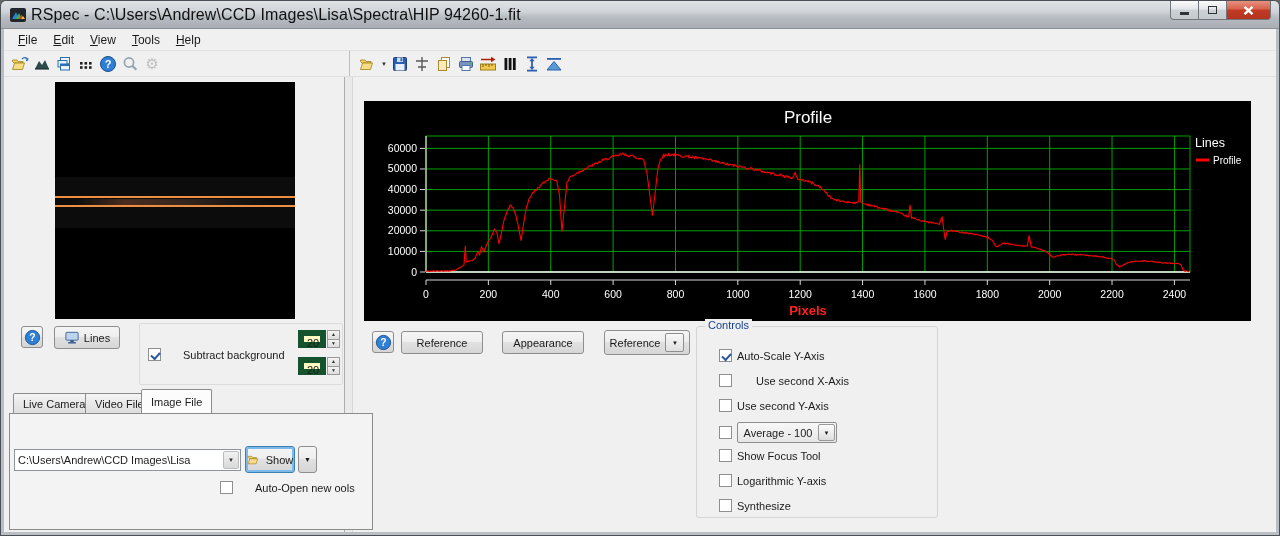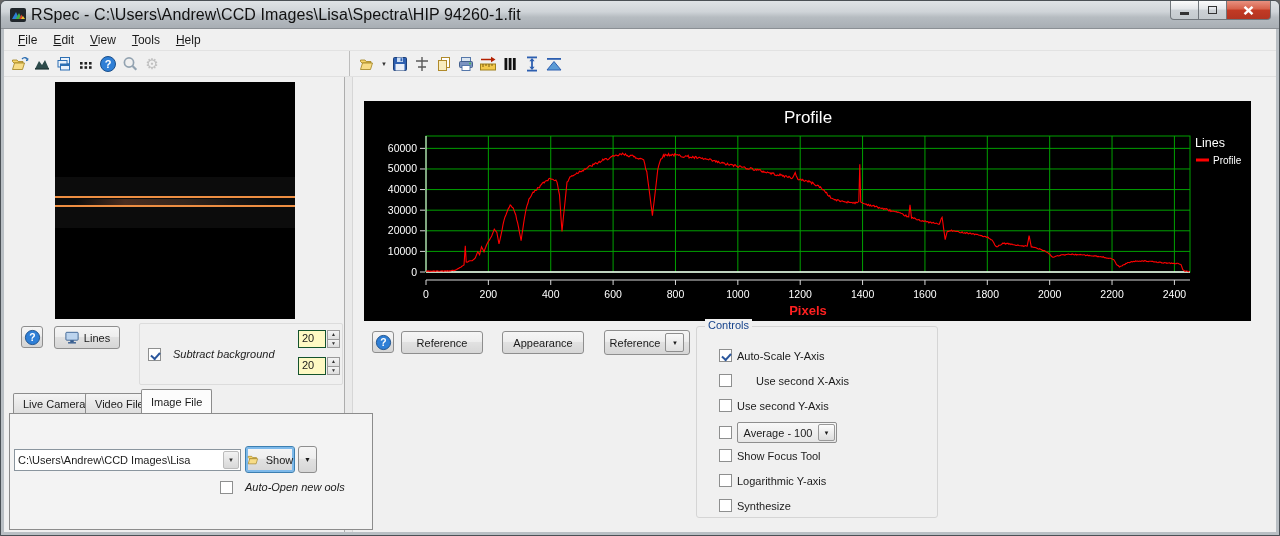--- a/index.html
+++ b/index.html
@@ -51,24 +51,24 @@
     background:linear-gradient(#f5f5f5,#eee 45%,#dfdfdf 50%,#d5d5d5);
     display:flex;align-items:center;justify-content:center;}
   .btn{border:1px solid #8e8e8e;border-radius:3px;font-size:11px;color:#1b1b1b;
     background:linear-gradient(#f5f5f5,#eee 45%,#e1e1e1 50%,#d6d6d6);
     display:flex;align-items:center;justify-content:center;}
   .rotate-btn{position:absolute;left:50px;top:249px;width:66px;height:23px;gap:4px;}
   .bg-group{position:absolute;left:135px;top:246px;width:204px;height:62px;border:1px solid #dcdcdc;border-radius:2px;}
   .cb{width:13px;height:13px;background:#fff;border:1px solid #8e8f8f;position:relative;flex:none;}
   .cb.on::after{content:"";position:absolute;left:2px;top:2.5px;width:7px;height:4px;
     border-left:2px solid #2b579d;border-bottom:2px solid #2b579d;transform:rotate(-48deg);}
-  .cb-row{display:flex;gap:12px;font-size:11px;font-style:italic;}
+  .cb-row{display:flex;align-items:center;gap:22px;font-size:11px;}
   .subbg-row{position:absolute;left:8px;top:24px;}
   .spin{position:absolute;width:42px;height:18px;display:flex;}
-  .spin-val{width:28px;height:100%;background:#fef9c3;border:1px solid #14532d;font-size:11px;padding:1px 0 0 3px;}
+  .spin-val{width:28px;height:100%;background:#fef9c3;border:6px solid #14532d;font-size:11px;padding:1px 0 0 3px;}
   .spin-btns{width:13px;margin-left:1px;display:flex;flex-direction:column;}
   .spin-b{flex:1;border:1px solid #9a9a9a;background:linear-gradient(#f4f4f4,#ddd);
     font-size:5px;line-height:7px;text-align:center;color:#333;}
   .spin-b + .spin-b{margin-top:-1px;}
   
   .tab{position:absolute;height:20px;top:316px;display:flex;align-items:center;padding:0 9px;
     font-size:11px;border:1px solid #8c8c8c;border-bottom:none;border-radius:2px 2px 0 0;
     background:linear-gradient(#f4f4f4,#dedede);}
   .tab.active{top:312px;height:24px;background:#fcfcfc;z-index:3;}
   .tabpanel{position:absolute;left:5px;top:336px;width:364px;height:117px;background:#f3f3f3;

